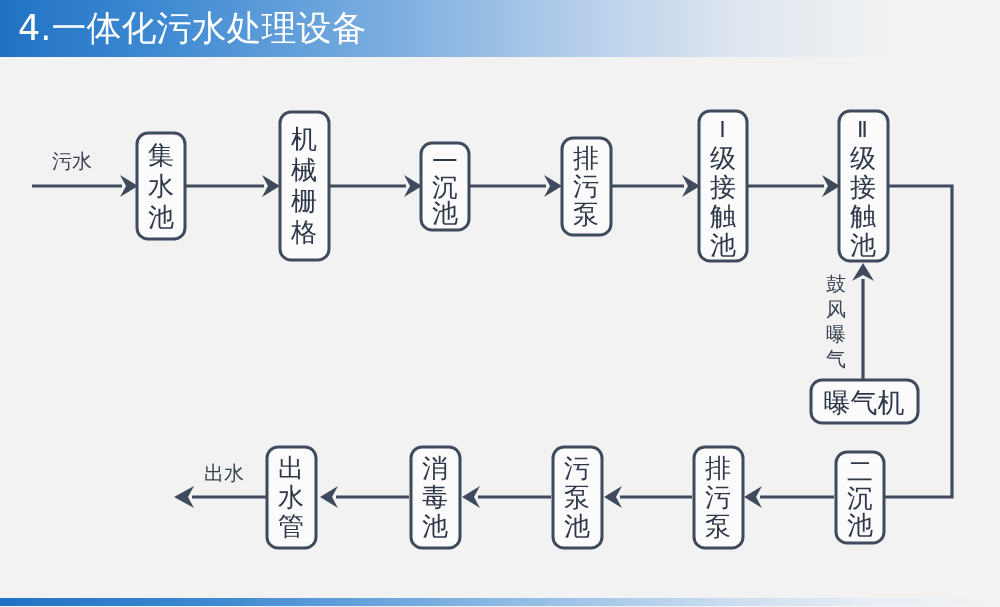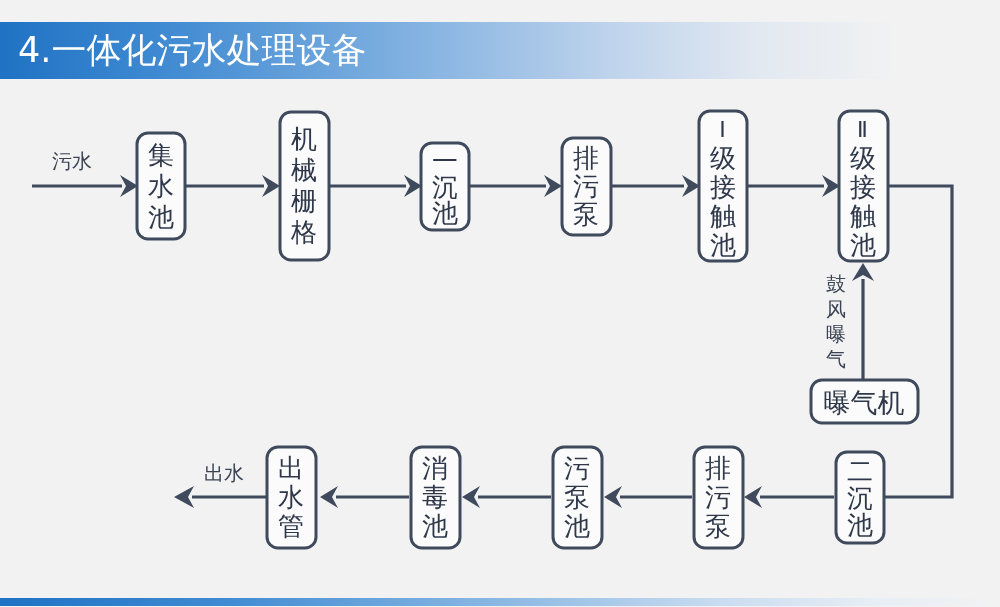--- a/index.html
+++ b/index.html
@@ -21,21 +21,20 @@
     left: 0; top: 0;
     width: 896px;
     height: 57px;
     background: linear-gradient(to right,
         #1f72c4 0%,
         #3f8ad2 18%,
         #7fb0e0 45%,
         #bed3ec 68%,
         #e3e9f1 85%,
         #f1f2f2 100%);
-    margin-top: 22px;
   }
   #header-title {
     position: absolute;
     left: 18px;
     top: 2px;
     font-size: 35px;
     line-height: 52px;
     color: #ffffff;
     font-family: "DejaVu Sans", "Liberation Sans", sans-serif;
     letter-spacing: 0px;

